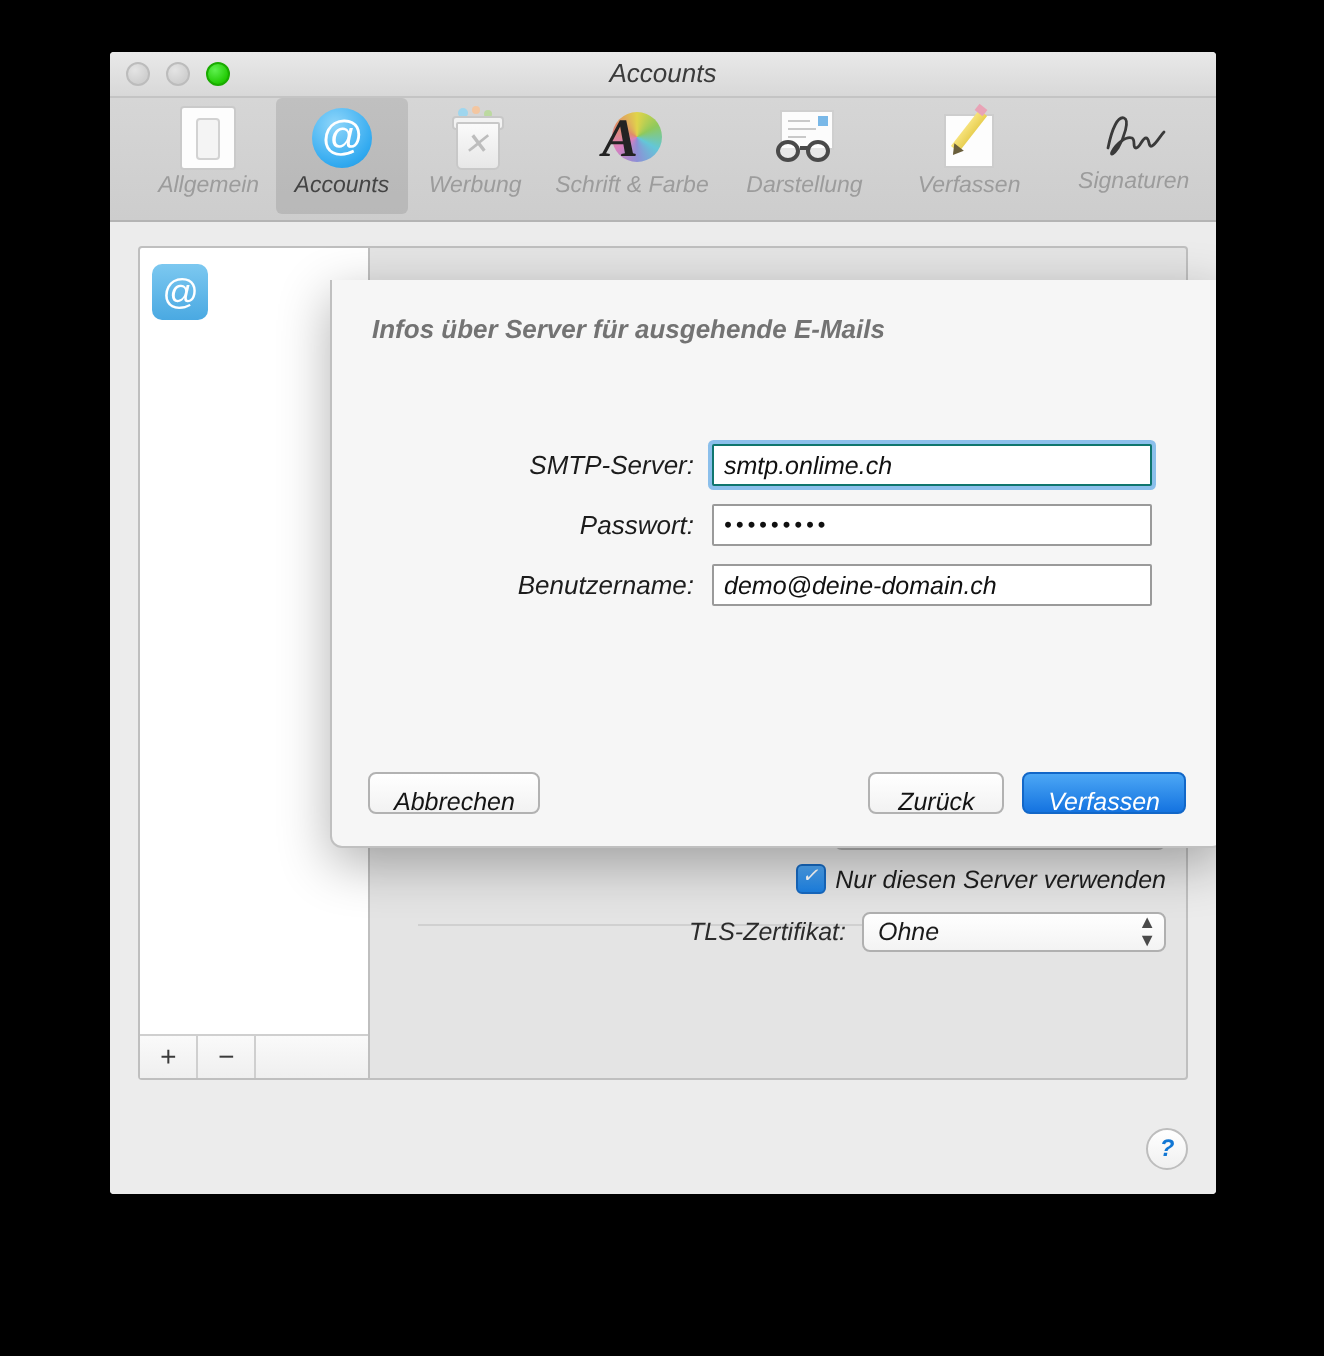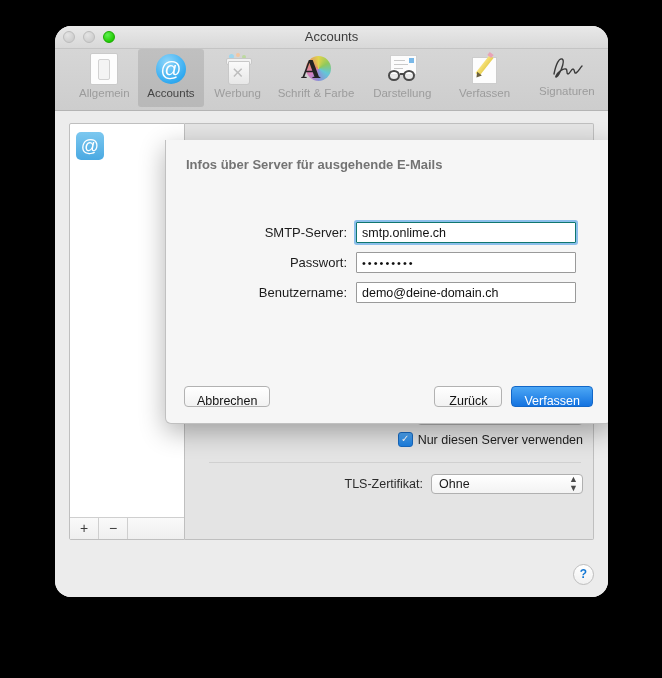--- a/index.html
+++ b/index.html
@@ -17,23 +17,24 @@
   }
 
   
   .window {
     position: absolute;
     left: 55px;
     top: 26px;
     width: 553px;
     height: 571px;
     background: #ececec;
-    border-radius: 16px;
+    border-radius: 2px;
     box-shadow: 0 10px 40px rgba(0,0,0,0.55);
     overflow: hidden;
+    font-style: italic;
   }
 
   
   .titlebar {
     position: relative;
     height: 22px;
     background: linear-gradient(to bottom, #e9e9e9 0%, #d8d8d8 100%);
     border-bottom: 1px solid #c4c4c4;
   }
   .traffic {
@@ -690,21 +691,21 @@
 
         <div class="bg-row" style="top:308px;">
           <label class="checkbox-row">
             <span class="cbox">✓</span>
             <span>Nur diesen Server verwenden</span>
           </label>
         </div>
 
         <div class="bg-sep" style="top:338px;"></div>
 
-        <div class="bg-row" style="top:350px;">
+        <div class="bg-row" style="top:332px;">
           <div class="bg-label">TLS-Zertifikat:</div>
           <div class="popup" style="width:152px;">
             <span>Ohne</span>
             <span class="steppers">
               <span>▲</span>
                 <span>▼</span>
             </span>
           </div>
         </div>
       </div>

